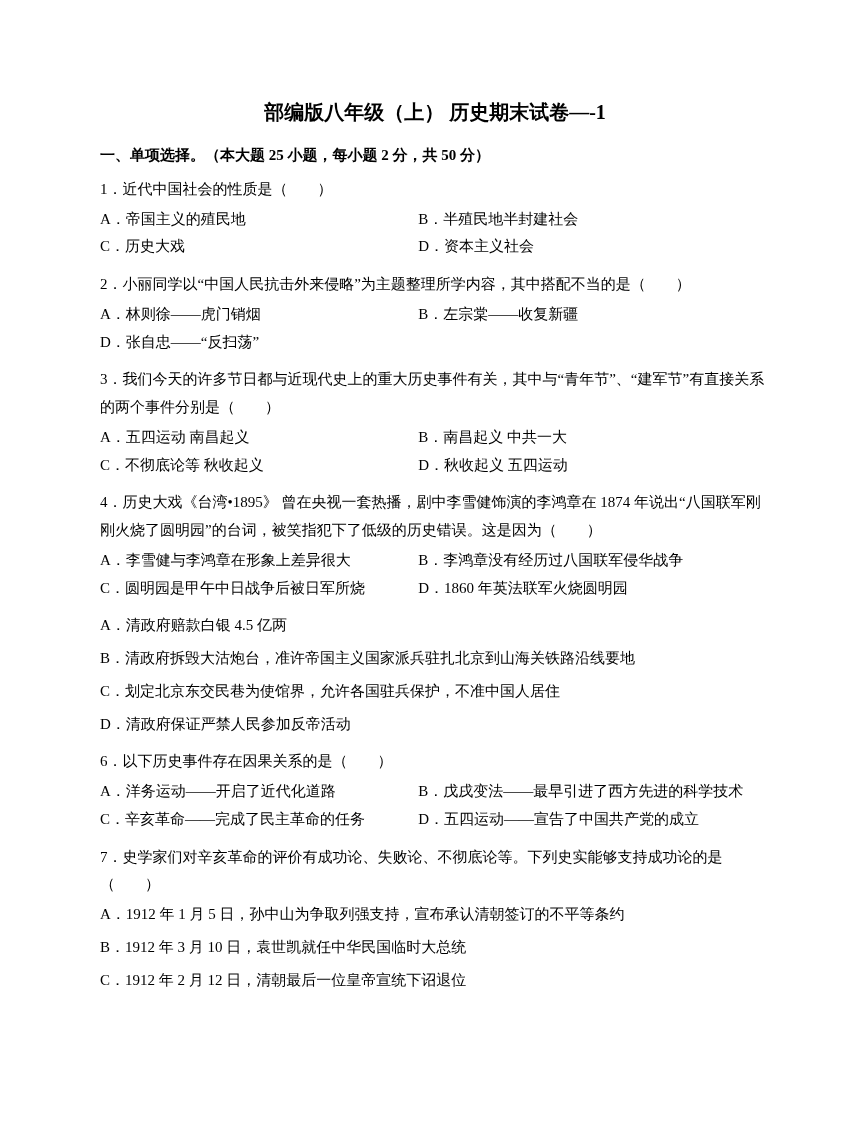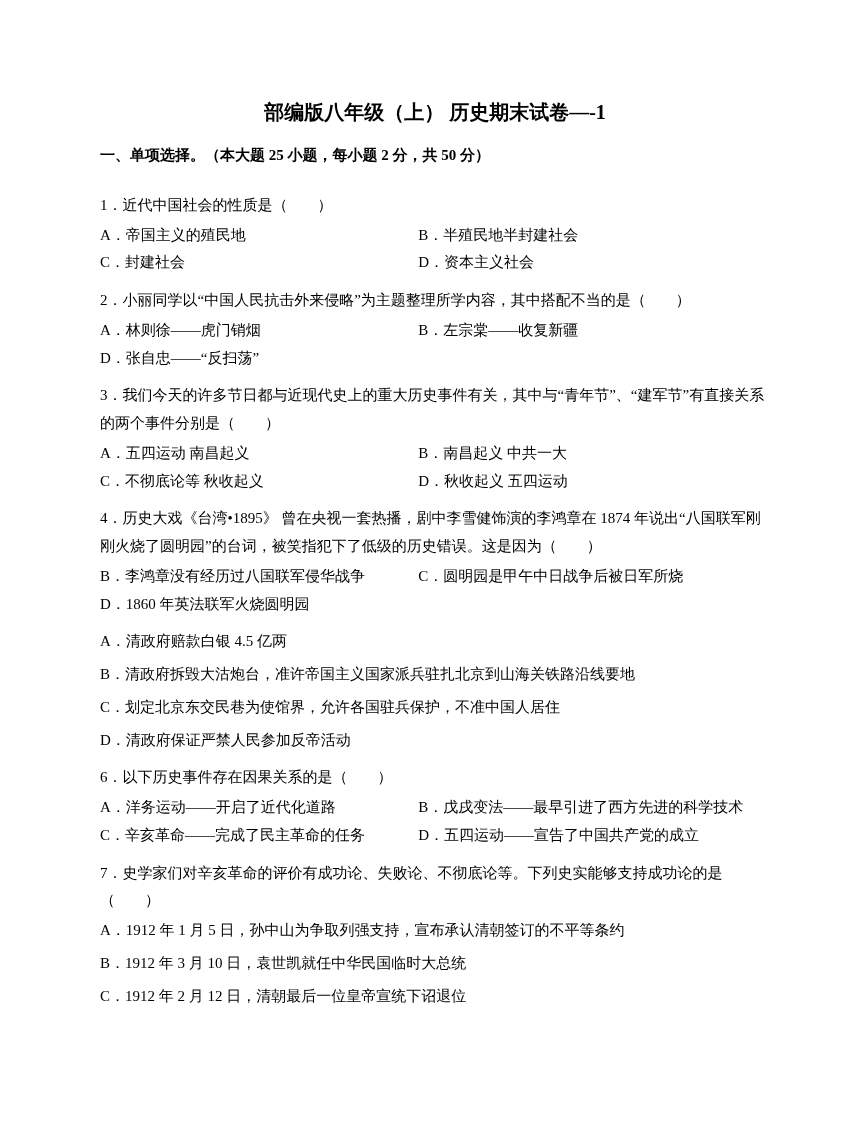--- a/index.html
+++ b/index.html
@@ -18,21 +18,21 @@
   }
   .doc-title {
     text-align: center;
     font-size: 20px;
     font-weight: bold;
     margin: 0 0 16px 0;
     line-height: 1.4;
   }
   .section-header {
     font-weight: bold;
-    margin: 0 0 22px 0;
+    margin: 0 0 6px 0;
   }
   .question { margin: 0 0 10px 0; }
   .stem { margin: 0 0 2px 0; }
   .options-grid {
     display: grid;
     grid-template-columns: 47.5% 52.5%;
   }
   .options-grid .option { padding-right: 8px; }
   .options-list .option { margin: 0 0 5px 0; }
   .options-list .option:last-child { margin-bottom: 0; }
@@ -44,21 +44,21 @@
 
   <h1 class="doc-title">部编版八年级（上） 历史期末试卷—-1</h1>
 
   <p class="section-header">一、单项选择。（本大题 25 小题，每小题 2 分，共 50 分）</p>
 
   <div class="question">
     <p class="stem">1．近代中国社会的性质是（　　）</p>
     <div class="options-grid">
       <div class="option">A．帝国主义的殖民地</div>
       <div class="option">B．半殖民地半封建社会</div>
-      <div class="option">C．封建社会</div>
+      <div class="option">C．历史大戏</div>
       <div class="option">D．资本主义社会</div>
     </div>
   </div>
 
   <div class="question">
     <p class="stem">2．小丽同学以“中国人民抗击外来侵略”为主题整理所学内容，其中搭配不当的是（　　）</p>
     <div class="options-grid">
       <div class="option">A．林则徐——虎门销烟</div>
       <div class="option">B．左宗棠——收复新疆</div>
       <div class="option">D．张自忠——“反扫荡”</div>
@@ -71,20 +71,21 @@
       <div class="option">A．五四运动 南昌起义</div>
       <div class="option">B．南昌起义 中共一大</div>
       <div class="option">C．不彻底论等 秋收起义</div>
       <div class="option">D．秋收起义 五四运动</div>
     </div>
   </div>
 
   <div class="question">
     <p class="stem">4．历史大戏《台湾•1895》 曾在央视一套热播，剧中李雪健饰演的李鸿章在 1874 年说出“八国联军刚刚火烧了圆明园”的台词，被笑指犯下了低级的历史错误。这是因为（　　）</p>
     <div class="options-grid">
+      <div class="option">A．李雪健与李鸿章在形象上差异很大</div>
       <div class="option">B．李鸿章没有经历过八国联军侵华战争</div>
       <div class="option">C．圆明园是甲午中日战争后被日军所烧</div>
       <div class="option">D．1860 年英法联军火烧圆明园</div>
     </div>
   </div>
 
   <div class="question">
     <div class="options-list">
       <div class="option">A．清政府赔款白银 4.5 亿两</div>
       <div class="option">B．清政府拆毁大沽炮台，准许帝国主义国家派兵驻扎北京到山海关铁路沿线要地</div>

